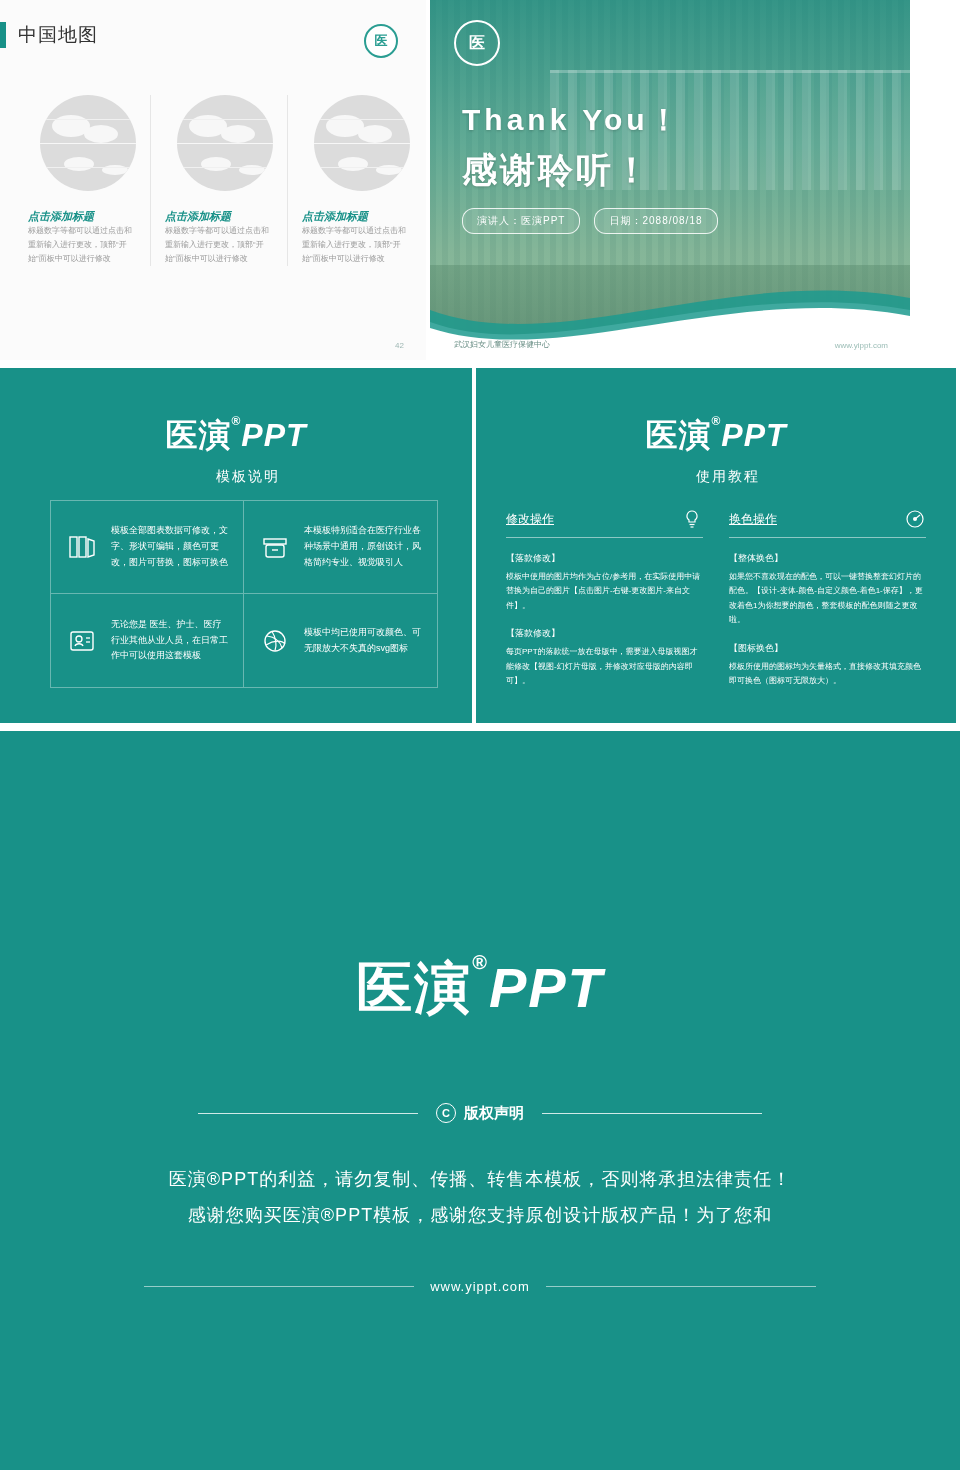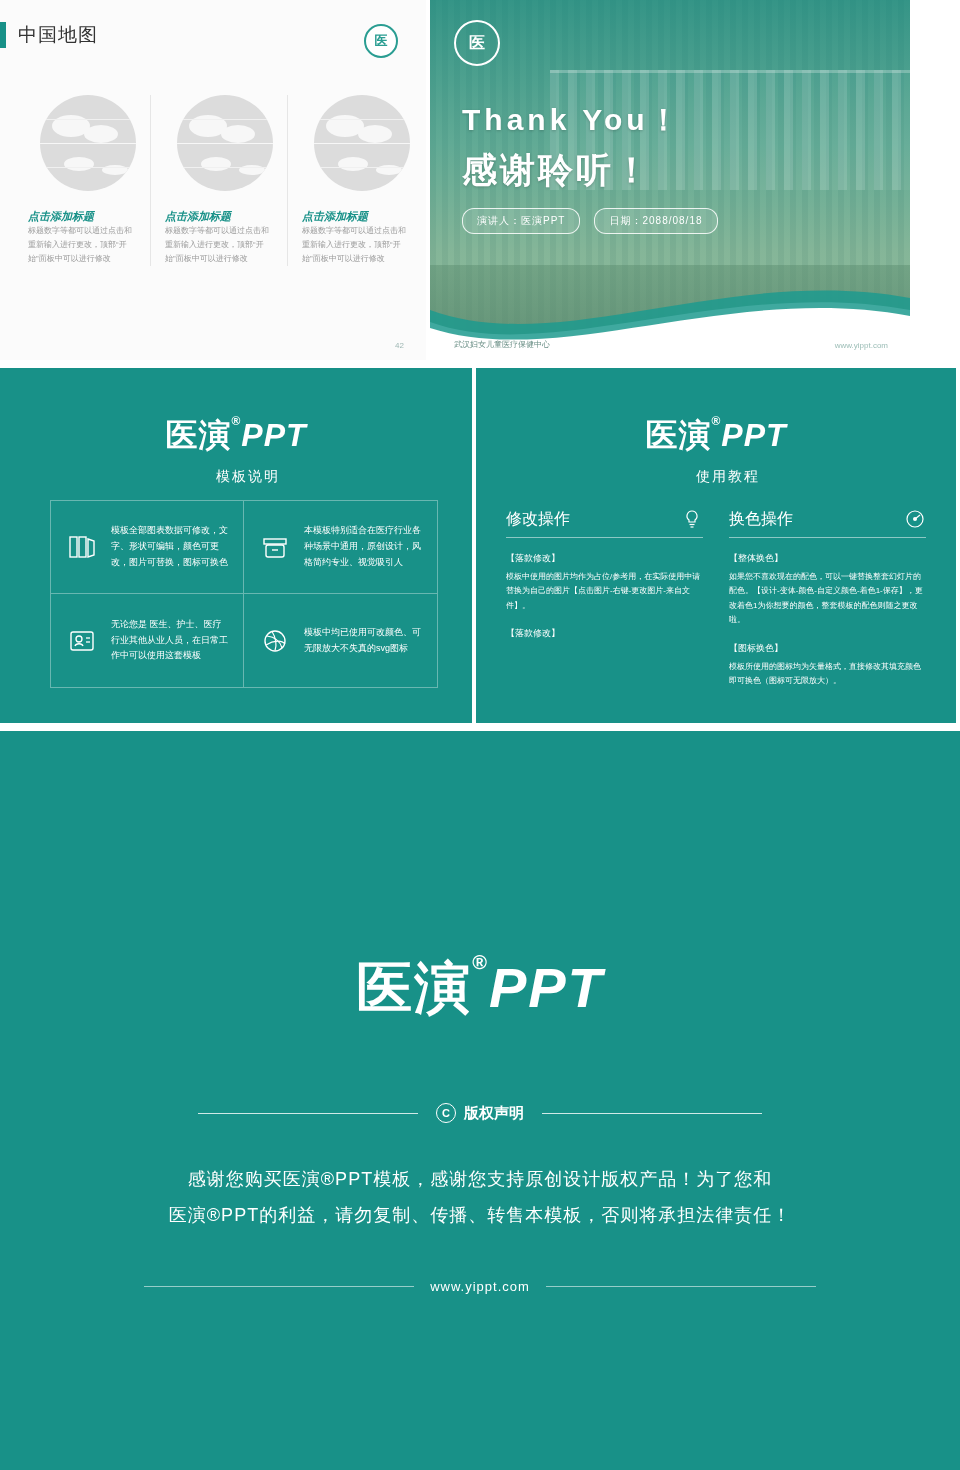--- a/index.html
+++ b/index.html
@@ -184,21 +184,21 @@
   .howto-cols {
     position: absolute; top: 140px; left: 30px; right: 30px;
     display: flex; gap: 26px;
   }
   .howto-col { flex: 1; }
   .howto-head {
     display: flex; align-items: center; gap: 8px;
     border-bottom: 1px solid rgba(255,255,255,0.5);
     padding-bottom: 7px; margin-bottom: 14px;
   }
-  .howto-head .h-title { font-size: 16px; flex: 1; }
+  .howto-head .h-title { font-size: 12px; flex: 1; text-decoration: underline; }
   .howto-head .h-icon { width: 22px; height: 22px; }
   .howto-block { margin-bottom: 14px; }
   .howto-block .hb-title { font-size: 9px; margin-bottom: 5px; }
   .howto-block .hb-body { font-size: 8px; line-height: 1.8; }
 
   
   .slide-copyright {
     position: relative;
     width: 960px; height: 739px;
     margin-top: 8px;
@@ -373,20 +373,21 @@
               <line x1="9.5" y1="19" x2="12.5" y2="19" stroke="#fff" stroke-width="1.2"></line>
             </svg>
           </div>
         </div>
         <div class="howto-block">
           <div class="hb-title">【落款修改】</div>
           <div class="hb-body">模板中使用的图片均作为占位/参考用，在实际使用中请替换为自己的图片【点击图片-右键-更改图片-来自文件】。</div>
         </div>
         <div class="howto-block">
           <div class="hb-title">【落款修改】</div>
+          <div class="hb-body">每页PPT的落款统一放在母版中，需要进入母版视图才能修改【视图-幻灯片母版，并修改对应母版的内容即可】。</div>
         </div>
       </div>
 
       <div class="howto-col">
         <div class="howto-head">
           <div class="h-title">换色操作</div>
           <div class="h-icon">
             <svg viewBox="0 0 22 22" width="22" height="22">
               <circle cx="11" cy="11" r="8" fill="none" stroke="#fff" stroke-width="1.2"></circle>
               <circle cx="11" cy="11" r="2" fill="#fff"></circle>
@@ -415,22 +416,22 @@
   <div class="cr-divider">
     <div class="line"></div>
     <div class="lbl">
       <span class="cr-c">C</span>
       <span>版权声明</span>
     </div>
     <div class="line"></div>
   </div>
 
   <div class="cr-body">
+    <div>医演®PPT的利益，请勿复制、传播、转售本模板，否则将承担法律责任！</div>
     <div>感谢您购买医演®PPT模板，感谢您支持原创设计版权产品！为了您和</div>
-    <div>医演®PPT的利益，请勿复制、传播、转售本模板，否则将承担法律责任！</div>
   </div>
 
   <div class="cr-url-wrap">
     <div class="line"></div>
     <div class="cr-url">www.yippt.com</div>
     <div class="line"></div>
   </div>
 </div>
 
 </body></html>

